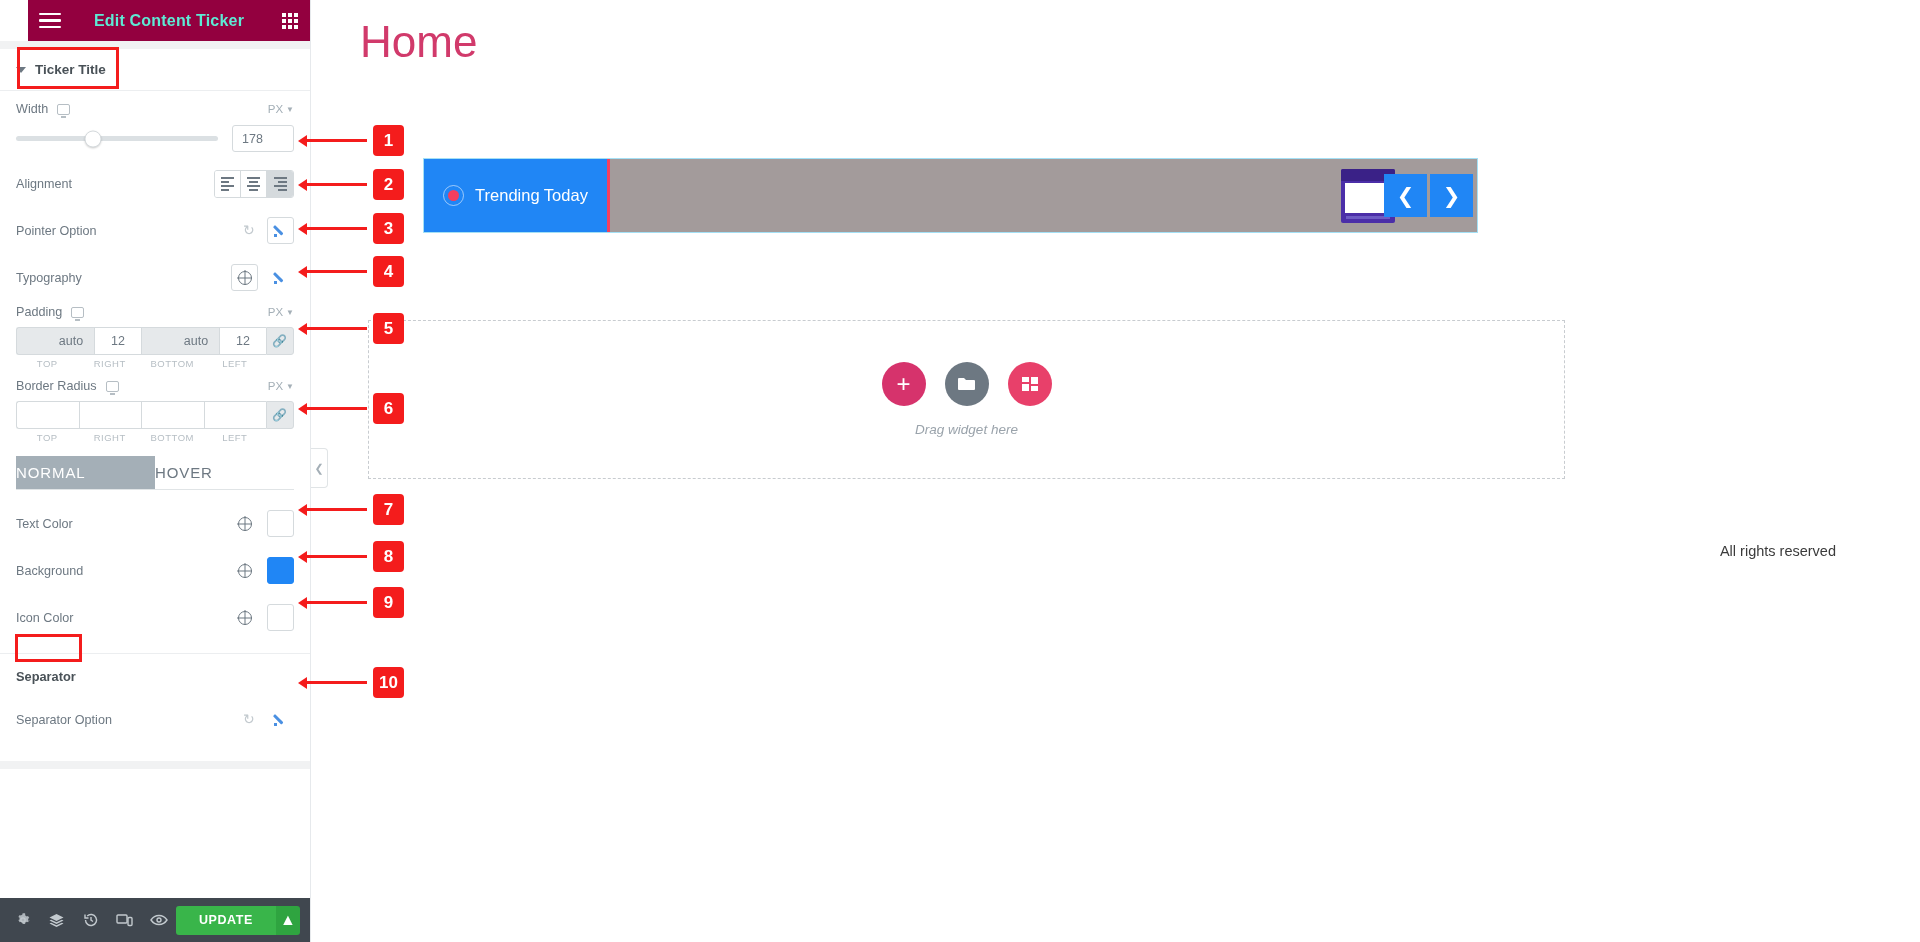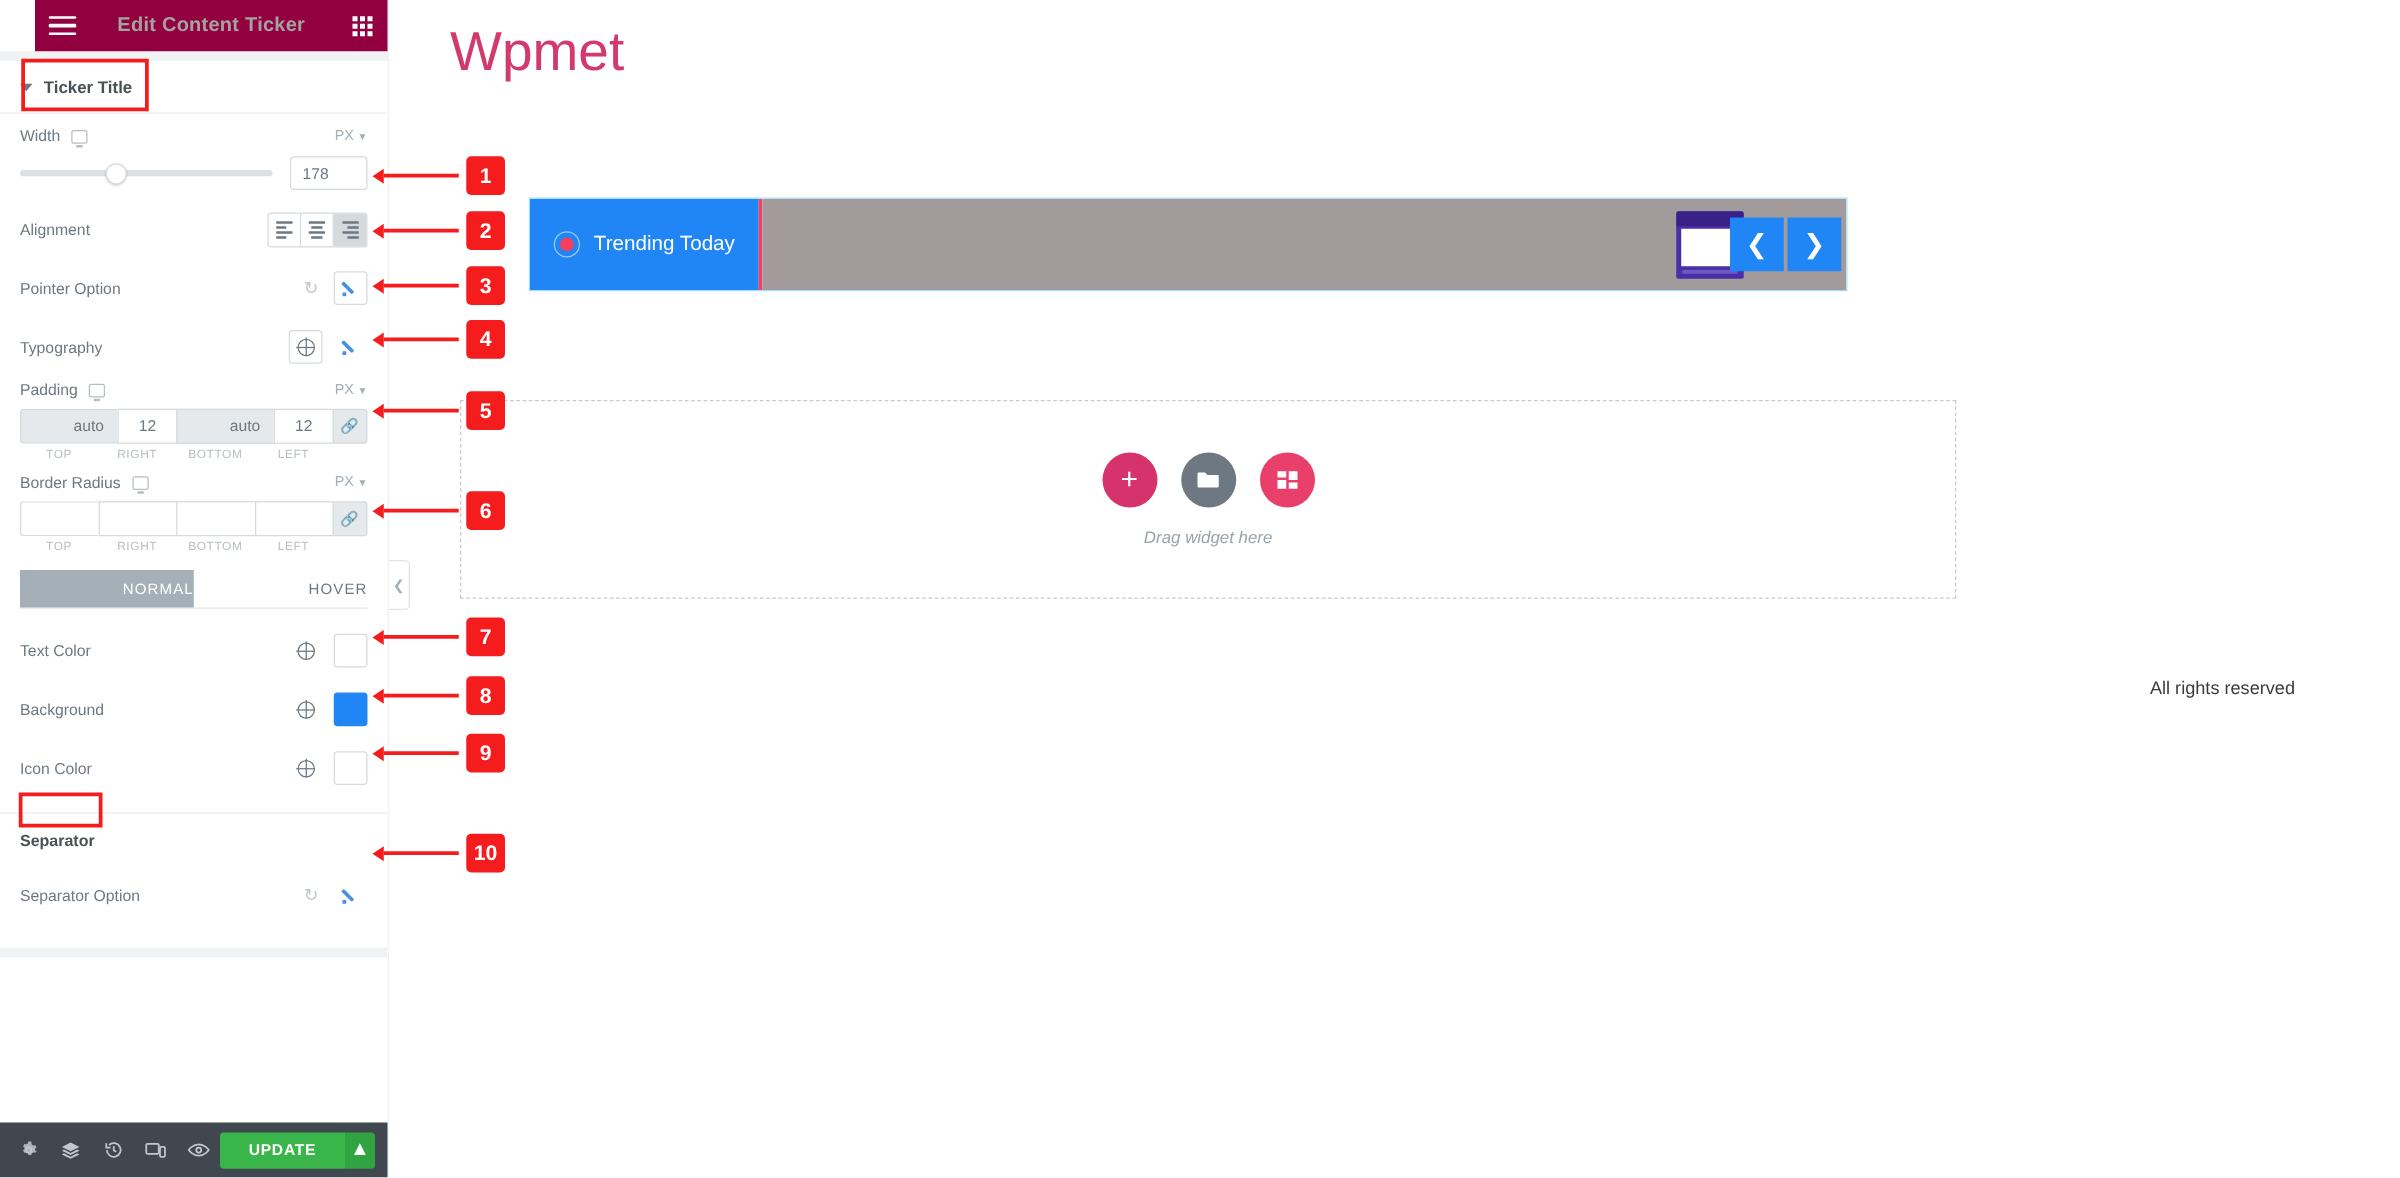--- a/index.html
+++ b/index.html
@@ -12,21 +12,21 @@
 
   
   #panel {
     position: absolute; left: 0; top: 0;
     width: 311px; height: 942px;
     background: #ffffff;
     border-right: 1px solid #e6e9ec;
     display: flex; flex-direction: column;
   }
   #panel-header {
-    height: 41px; background: #93003f; color: #a3a3a3;
+    height: 41px; background: #93003f; color: #5eead4;
     display: flex; align-items: center; position: relative; flex: none; margin-left: 28px;
   }
   #panel-header .ph-title {
     position: absolute; left: 0; right: 0; text-align: center;
     font-size: 16px; font-weight: bold; letter-spacing: .2px;
   }
   .hamburger { width: 22px; height: 16px; margin-left: 11px; position: relative; z-index: 2; cursor: pointer; }
   .hamburger i { display: block; height: 2.6px; background: #fff; border-radius: 1px; margin-bottom: 4px; }
   .hamburger i:last-child { margin-bottom: 0; }
   .gridicon { position: absolute; right: 11px; top: 13px; width: 17px; height: 15px; z-index: 2; cursor: pointer;
@@ -94,21 +94,21 @@
   .quad .cell.grey { background: #e6e9eb; padding-left: 31px; }
   .quad .cell:first-child { border-radius: 3px 0 0 3px; }
   .quad .link { width: 28px; height: 28px; border: 1px solid #d5dadd; border-radius: 0 3px 3px 0;
     display: flex; align-items: center; justify-content: center; background: #e6e9eb; cursor: pointer; color: #6d7882; font-size: 12px; }
   .quadlabels { display: flex; margin-top: 3px; }
   .quadlabels span { flex: 1 1 0; text-align: center; font-size: 9.5px; color: #b6bec4; letter-spacing: .5px; }
   .quadlabels .spacer { flex: 0 0 28px; }
 
   
   .tabs { display: flex; margin: 13px 16px 0 16px; border-bottom: 1px solid #e0e4e6; }
-  .tabs .tab { flex: 1 1 0; text-align: right; padding: 8px 0; font-size: 12px; letter-spacing: .9px; color: #6d7882; cursor: pointer; }
+  .tabs .tab { flex: 1 1 0; text-align: left; padding: 8px 0; font-size: 15px; letter-spacing: .9px; color: #6d7882; cursor: pointer; }
   .tabs .tab.active { background: #a4afb7; color: #fff; }
 
   .swatch { width: 27px; height: 27px; border: 1px solid #d5dadd; border-radius: 3px; background: #fff; cursor: pointer; }
 
   .divider { height: 1px; background: #eceef0; margin: 14px 0 0 0; }
 
   
   #panel-foot {
     height: 44px; background: #40474f; flex: none;
     display: flex; align-items: center; gap: 0; padding-left: 6px;
@@ -431,21 +431,21 @@
       <span class="update-btn">UPDATE</span>
       <span class="update-caret">▲</span>
     </span>
   </div>
 </div>
 
 <div id="collapse-handle">❮</div>
 
 <div id="canvas">
 
-  <div id="site-title">Wpmet</div>
+  <div id="site-title">Home</div>
 
   <div id="ticker-wrap">
     <div id="ticker">
       <div class="tk-label">
         <span class="tk-dot">
             <i></i>
           </span>
         <span class="tk-label-text">Trending Today</span>
       </div>
       <div class="tk-sep"></div>

